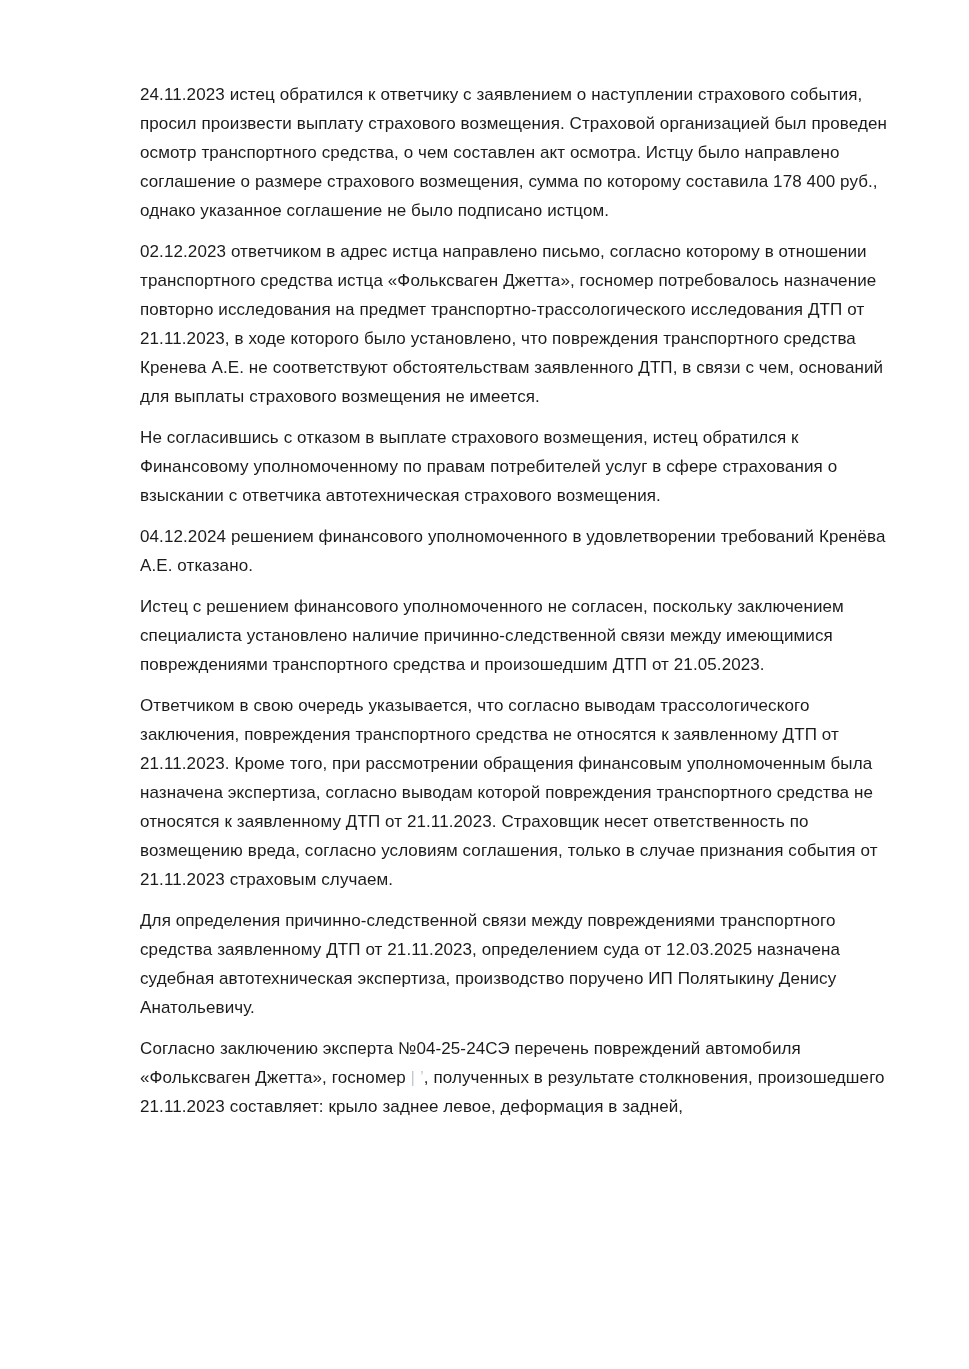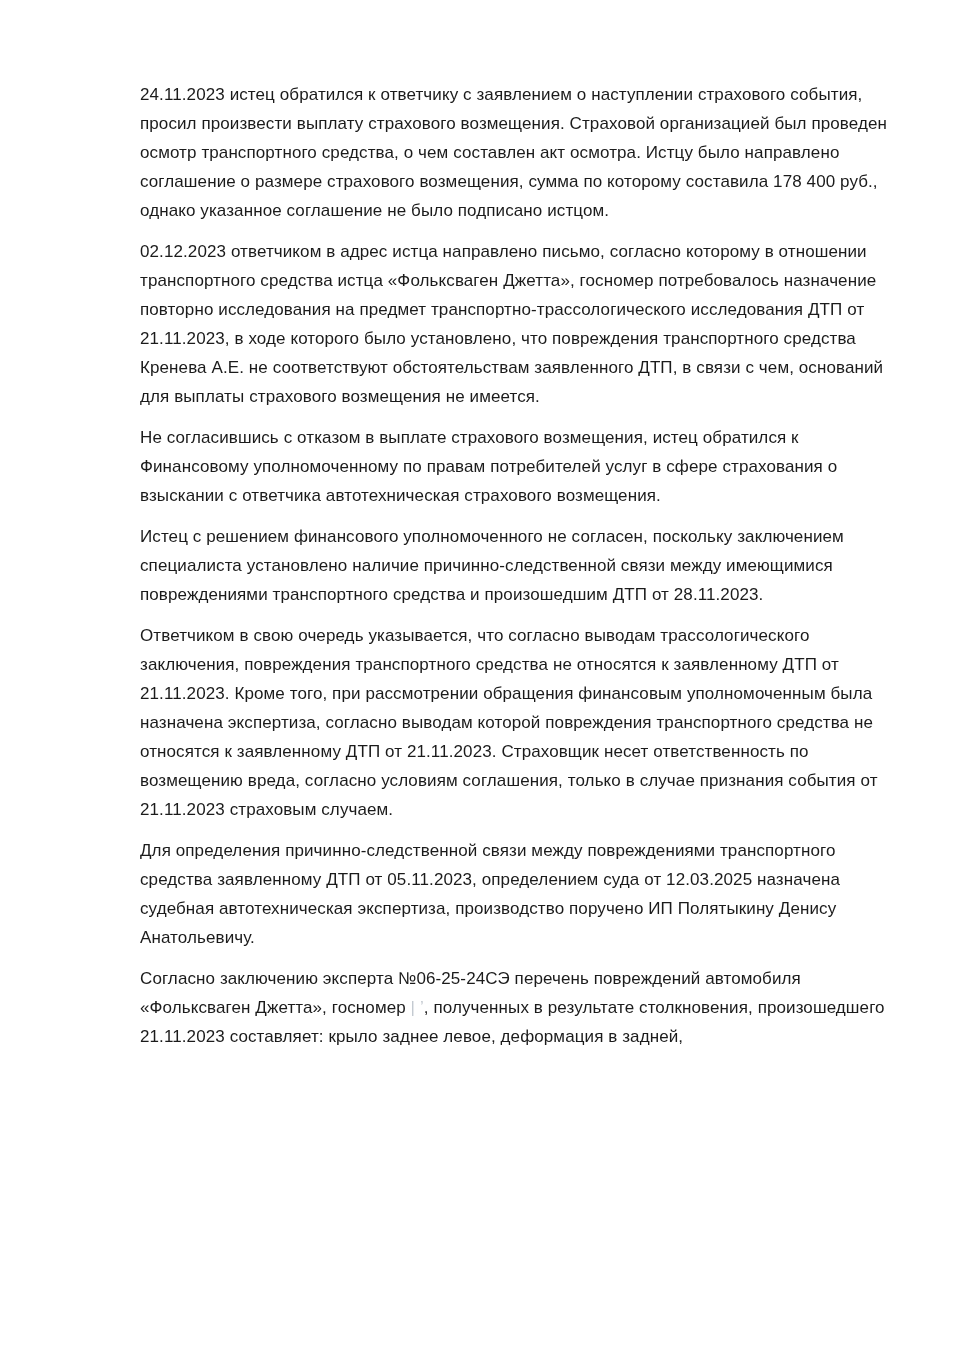--- a/index.html
+++ b/index.html
@@ -34,18 +34,19 @@
   }
 </style>
 </head>
 <body>
 
 <div class="page">
   <div class="doc-body">
     <p>24.11.2023 истец обратился к ответчику с заявлением о наступлении страхового события, просил произвести выплату страхового возмещения. Страховой организацией был проведен осмотр транспортного средства, о чем составлен акт осмотра. Истцу было направлено соглашение о размере страхового возмещения, сумма по которому составила 178 400 руб., однако указанное соглашение не было подписано истцом.</p>
     <p>02.12.2023 ответчиком в адрес истца направлено письмо, согласно которому в отношении транспортного средства истца «Фольксваген Джетта», госномер потребовалось назначение повторно исследования на предмет транспортно-трассологического исследования ДТП от 21.11.2023, в ходе которого было установлено, что повреждения транспортного средства Кренева А.Е. не соответствуют обстоятельствам заявленного ДТП, в связи с чем, оснований для выплаты страхового возмещения не имеется.</p>
     <p>Не согласившись с отказом в выплате страхового возмещения, истец обратился к Финансовому уполномоченному по правам потребителей услуг в сфере страхования о взыскании с ответчика автотехническая страхового возмещения.</p>
-    <p>Истец с решением финансового уполномоченного не согласен, поскольку заключением специалиста установлено наличие причинно-следственной связи между имеющимися повреждениями транспортного средства и произошедшим ДТП от 28.11.2023.</p>
+    <p>04.12.2024 решением финансового уполномоченного в удовлетворении требований Кренёва А.Е. отказано.</p>
+    <p>Истец с решением финансового уполномоченного не согласен, поскольку заключением специалиста установлено наличие причинно-следственной связи между имеющимися повреждениями транспортного средства и произошедшим ДТП от 21.05.2023.</p>
     <p>Ответчиком в свою очередь указывается, что согласно выводам трассологического заключения, повреждения транспортного средства не относятся к заявленному ДТП от 21.11.2023. Кроме того, при рассмотрении обращения финансовым уполномоченным была назначена экспертиза, согласно выводам которой повреждения транспортного средства не относятся к заявленному ДТП от 21.11.2023. Страховщик несет ответственность по возмещению вреда, согласно условиям соглашения, только в случае признания события от 21.11.2023 страховым случаем.</p>
-    <p>Для определения причинно-следственной связи между повреждениями транспортного средства заявленному ДТП от 05.11.2023, определением суда от 12.03.2025 назначена судебная автотехническая экспертиза, производство поручено ИП Полятыкину Денису Анатольевичу.</p>
-    <p><span>Согласно заключению эксперта №06-25-24СЭ перечень повреждений автомобиля «Фольксваген Джетта», госномер </span><span class="redacted">| ’</span><span>, полученных в результате столкновения, произошедшего 21.11.2023 составляет: крыло заднее левое, деформация в задней,</span></p>
+    <p>Для определения причинно-следственной связи между повреждениями транспортного средства заявленному ДТП от 21.11.2023, определением суда от 12.03.2025 назначена судебная автотехническая экспертиза, производство поручено ИП Полятыкину Денису Анатольевичу.</p>
+    <p><span>Согласно заключению эксперта №04-25-24СЭ перечень повреждений автомобиля «Фольксваген Джетта», госномер </span><span class="redacted">| ’</span><span>, полученных в результате столкновения, произошедшего 21.11.2023 составляет: крыло заднее левое, деформация в задней,</span></p>
   </div>
 </div>
 
 </body></html>

